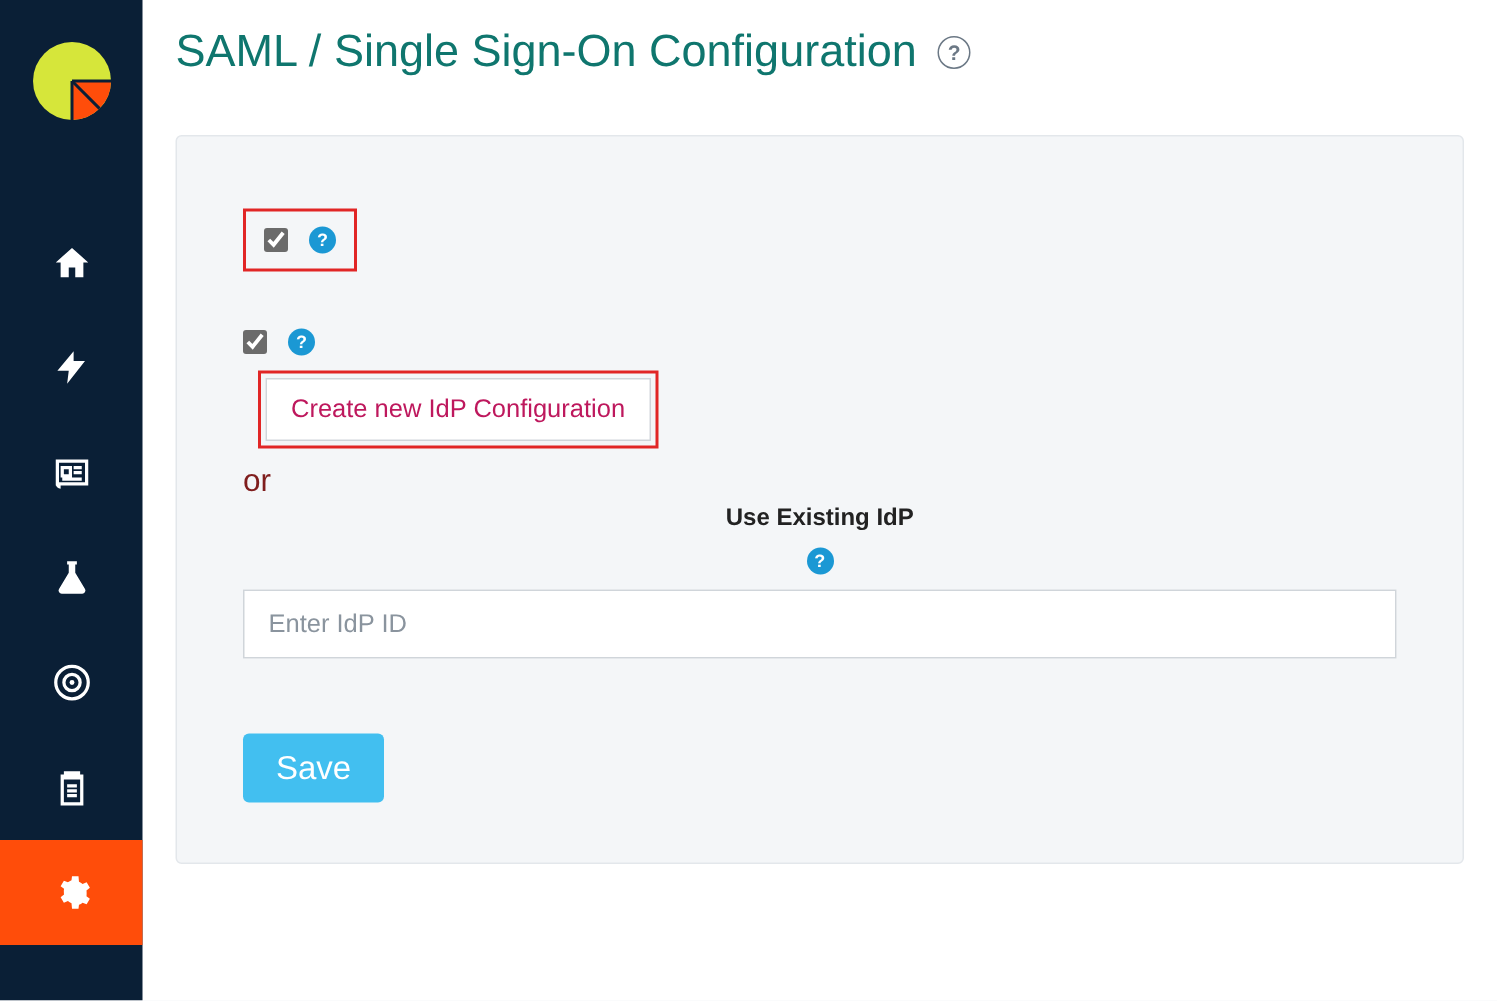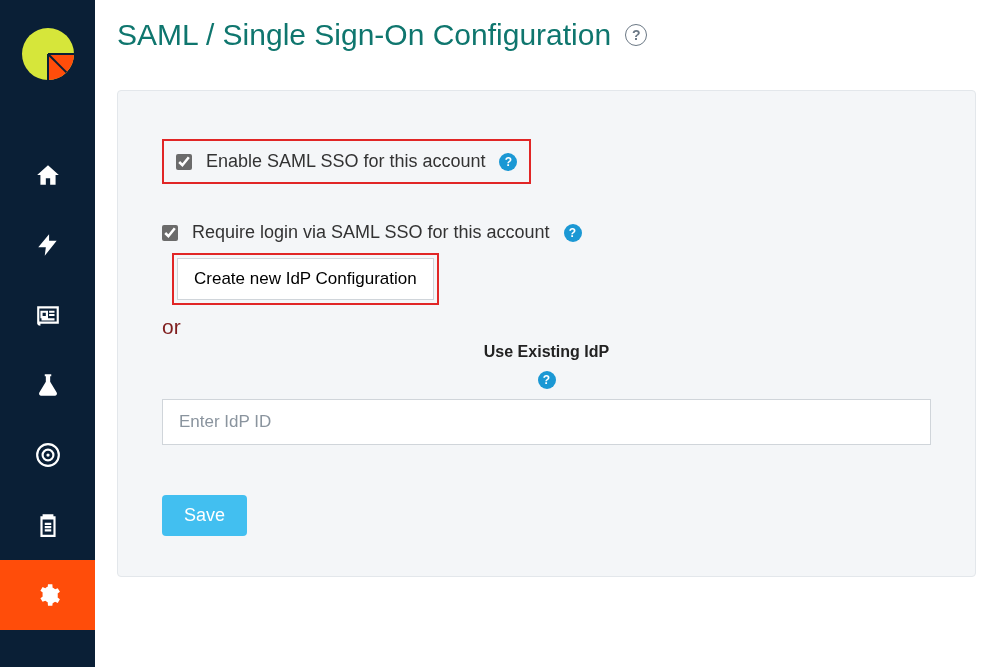--- a/index.html
+++ b/index.html
@@ -111,21 +111,21 @@
   font-size: 24px;
   font-weight: 400;
   color: #1a3a4e;
   margin-top: 78px;
   margin-bottom: 16px;
 }
 .create-btn {
   border: 1px solid #d0d5da;
   background: #fff;
   font-size: 17px;
-  color: #000000;
+  color: #be185d;
   padding: 10px 16px;
   cursor: pointer;
   display: inline-block;
 }
 .create-wrap {
   display: inline-block;
   border: 2.5px solid #e12626;
   padding: 3px;
   margin-left: 10px;
   margin-bottom: 10px;
@@ -155,21 +155,21 @@
   color: #8b5cf6;
   outline: none;
 }
 .idp-input::placeholder { color: #8a949e; }
 .save-btn {
   margin-top: 50px;
   background: #42bff0;
   color: #fff;
   border: none;
   border-radius: 4px;
-  font-size: 18px;
+  font-size: 22px;
   padding: 10px 22px;
   cursor: pointer;
 }
 </style>
 </head>
 <body>
 
 <div class="app">
   <aside class="sidebar">
     <div class="logo">
@@ -228,28 +228,26 @@
     <div class="page-title-row">
       <h1 class="page-title">SAML / Single Sign-On Configuration</h1>
       <span class="help-circle">?</span>
     </div>
 
     <div class="panel">
 
       <div class="highlight-red">
         <div class="checkbox-row" style="padding:0">
           <input type="checkbox" checked="" style="">
-          <span>Enable SAML SSO for this account</span>
           <span class="help-blue">?</span>
         </div>
       </div>
 
       <div class="checkbox-row" style="padding-left:0">
         <input type="checkbox" checked="" style="">
-        <span>Require login via SAML SSO for this account</span>
         <span class="help-blue">?</span>
       </div>
 
 
       <div class="create-wrap">
         <button class="create-btn">Create new IdP Configuration</button>
       </div>
 
       <div class="or-text">or</div>
 

